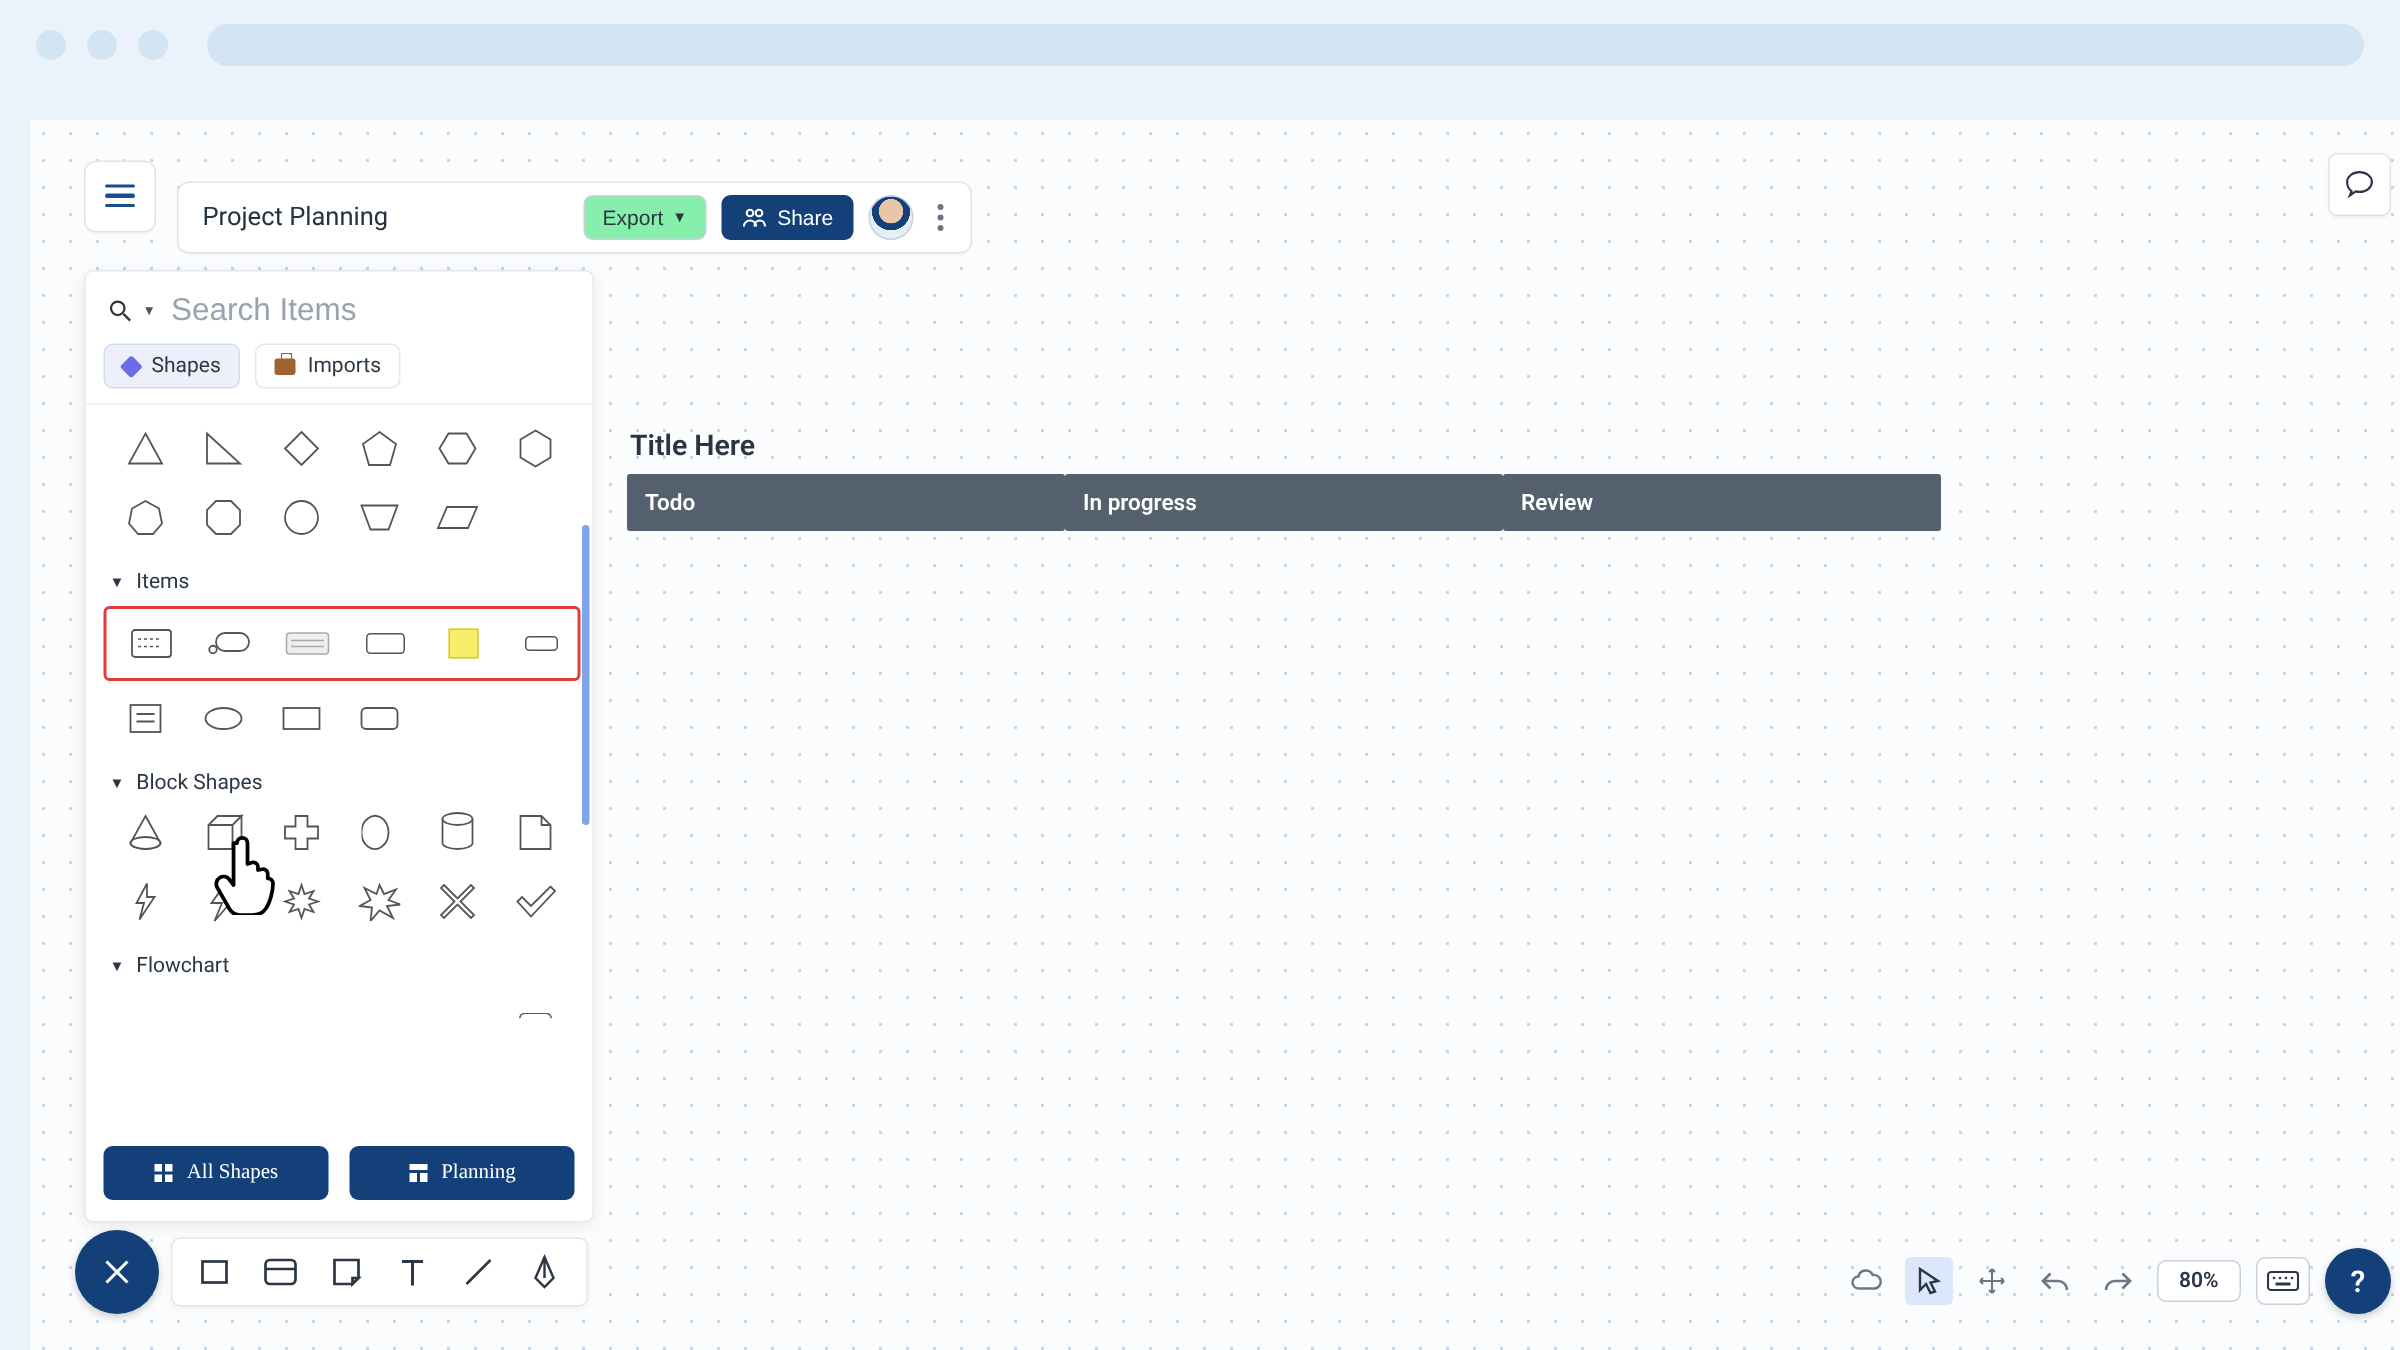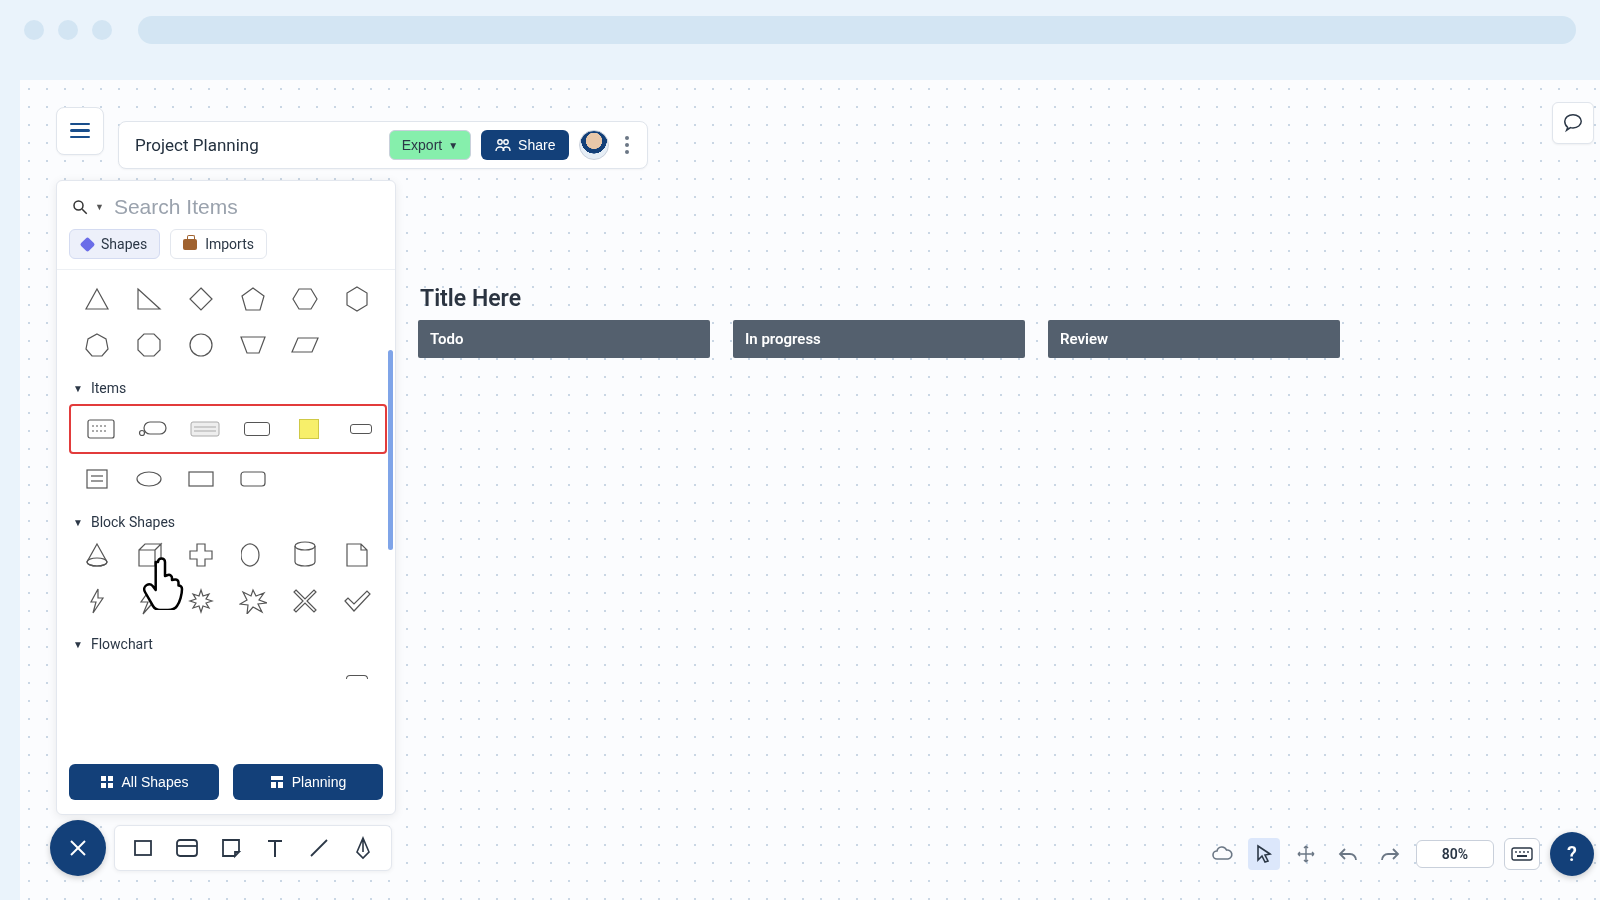--- a/index.html
+++ b/index.html
@@ -129,27 +129,28 @@
   .hand-cursor {
     position:absolute; left:83px; top:375px; z-index:20; pointer-events:none;
   }
   .panel-footer{
     display:flex; gap:14px; padding:14px 12px;
   }
   .panel-footer button{
     flex:1; background:#134079; color:#fff; border:none; border-radius:6px;
     padding:10px 12px; font-size:14px; display:flex; align-items:center; justify-content:center; gap:8px;
     cursor:pointer;
+    font-family:Liberation Serif, serif;
   }
   
   .board {
     position:absolute; top:205px; left:398px; z-index:2;
   }
-  .board-title{ font-size:23px; font-weight:600; color:#2b3441; margin-bottom:8px; margin-left:2px;}
-  .cols{ display:flex; gap:23px;}
+  .board-title{ font-size:19px; font-weight:600; color:#2b3441; margin-bottom:8px; margin-left:2px;}
+  .cols{ display:flex; }
   .col{ width:292px; display:flex; flex-direction:column; gap:12px;}
   .col-head{
     background:#54606e; color:#fff; font-size:15px; font-weight:600;
     padding:10px 12px; border-radius:2px;
   }
   .card{
     border:1px solid #c9d0db; background:#fff; height:178px; border-radius:2px;
     display:flex; flex-direction:column; align-items:center; justify-content:space-between;
     padding:22px 16px 16px 16px;
   }
@@ -179,21 +180,21 @@
   }
   .bottom-right{
     position:absolute; bottom:24px; right:6px; display:flex; align-items:center; gap:10px; z-index:6;
   }
   .icon-btn{
     width:32px; height:32px; display:flex; align-items:center; justify-content:center;
     cursor:pointer; border-radius:4px;
   }
   .icon-btn.active{ background:#dce7fb;}
   .zoom-pill{
-    border:1px solid #c9d0db; border-radius:6px; padding:5px 25px; font-size:14px;
+    border:1px solid #c9d0db; border-radius:6px; padding:5px 14px; font-size:14px;
     font-weight:600; color:#2b3746; cursor:pointer; background:#fff;
   }
   .keyboard-btn{
     border:1px solid #c9d0db; border-radius:6px; width:36px; height:32px;
     display:flex; align-items:center; justify-content:center; background:#fff; cursor:pointer;
   }
   .help-fab{
     width:44px; height:44px; border-radius:50%; background:#134079; color:#fff;
     display:flex; align-items:center; justify-content:center; font-size:20px; font-weight:600;
     cursor:pointer; box-shadow:0 2px 6px rgba(0,0,0,0.2);

